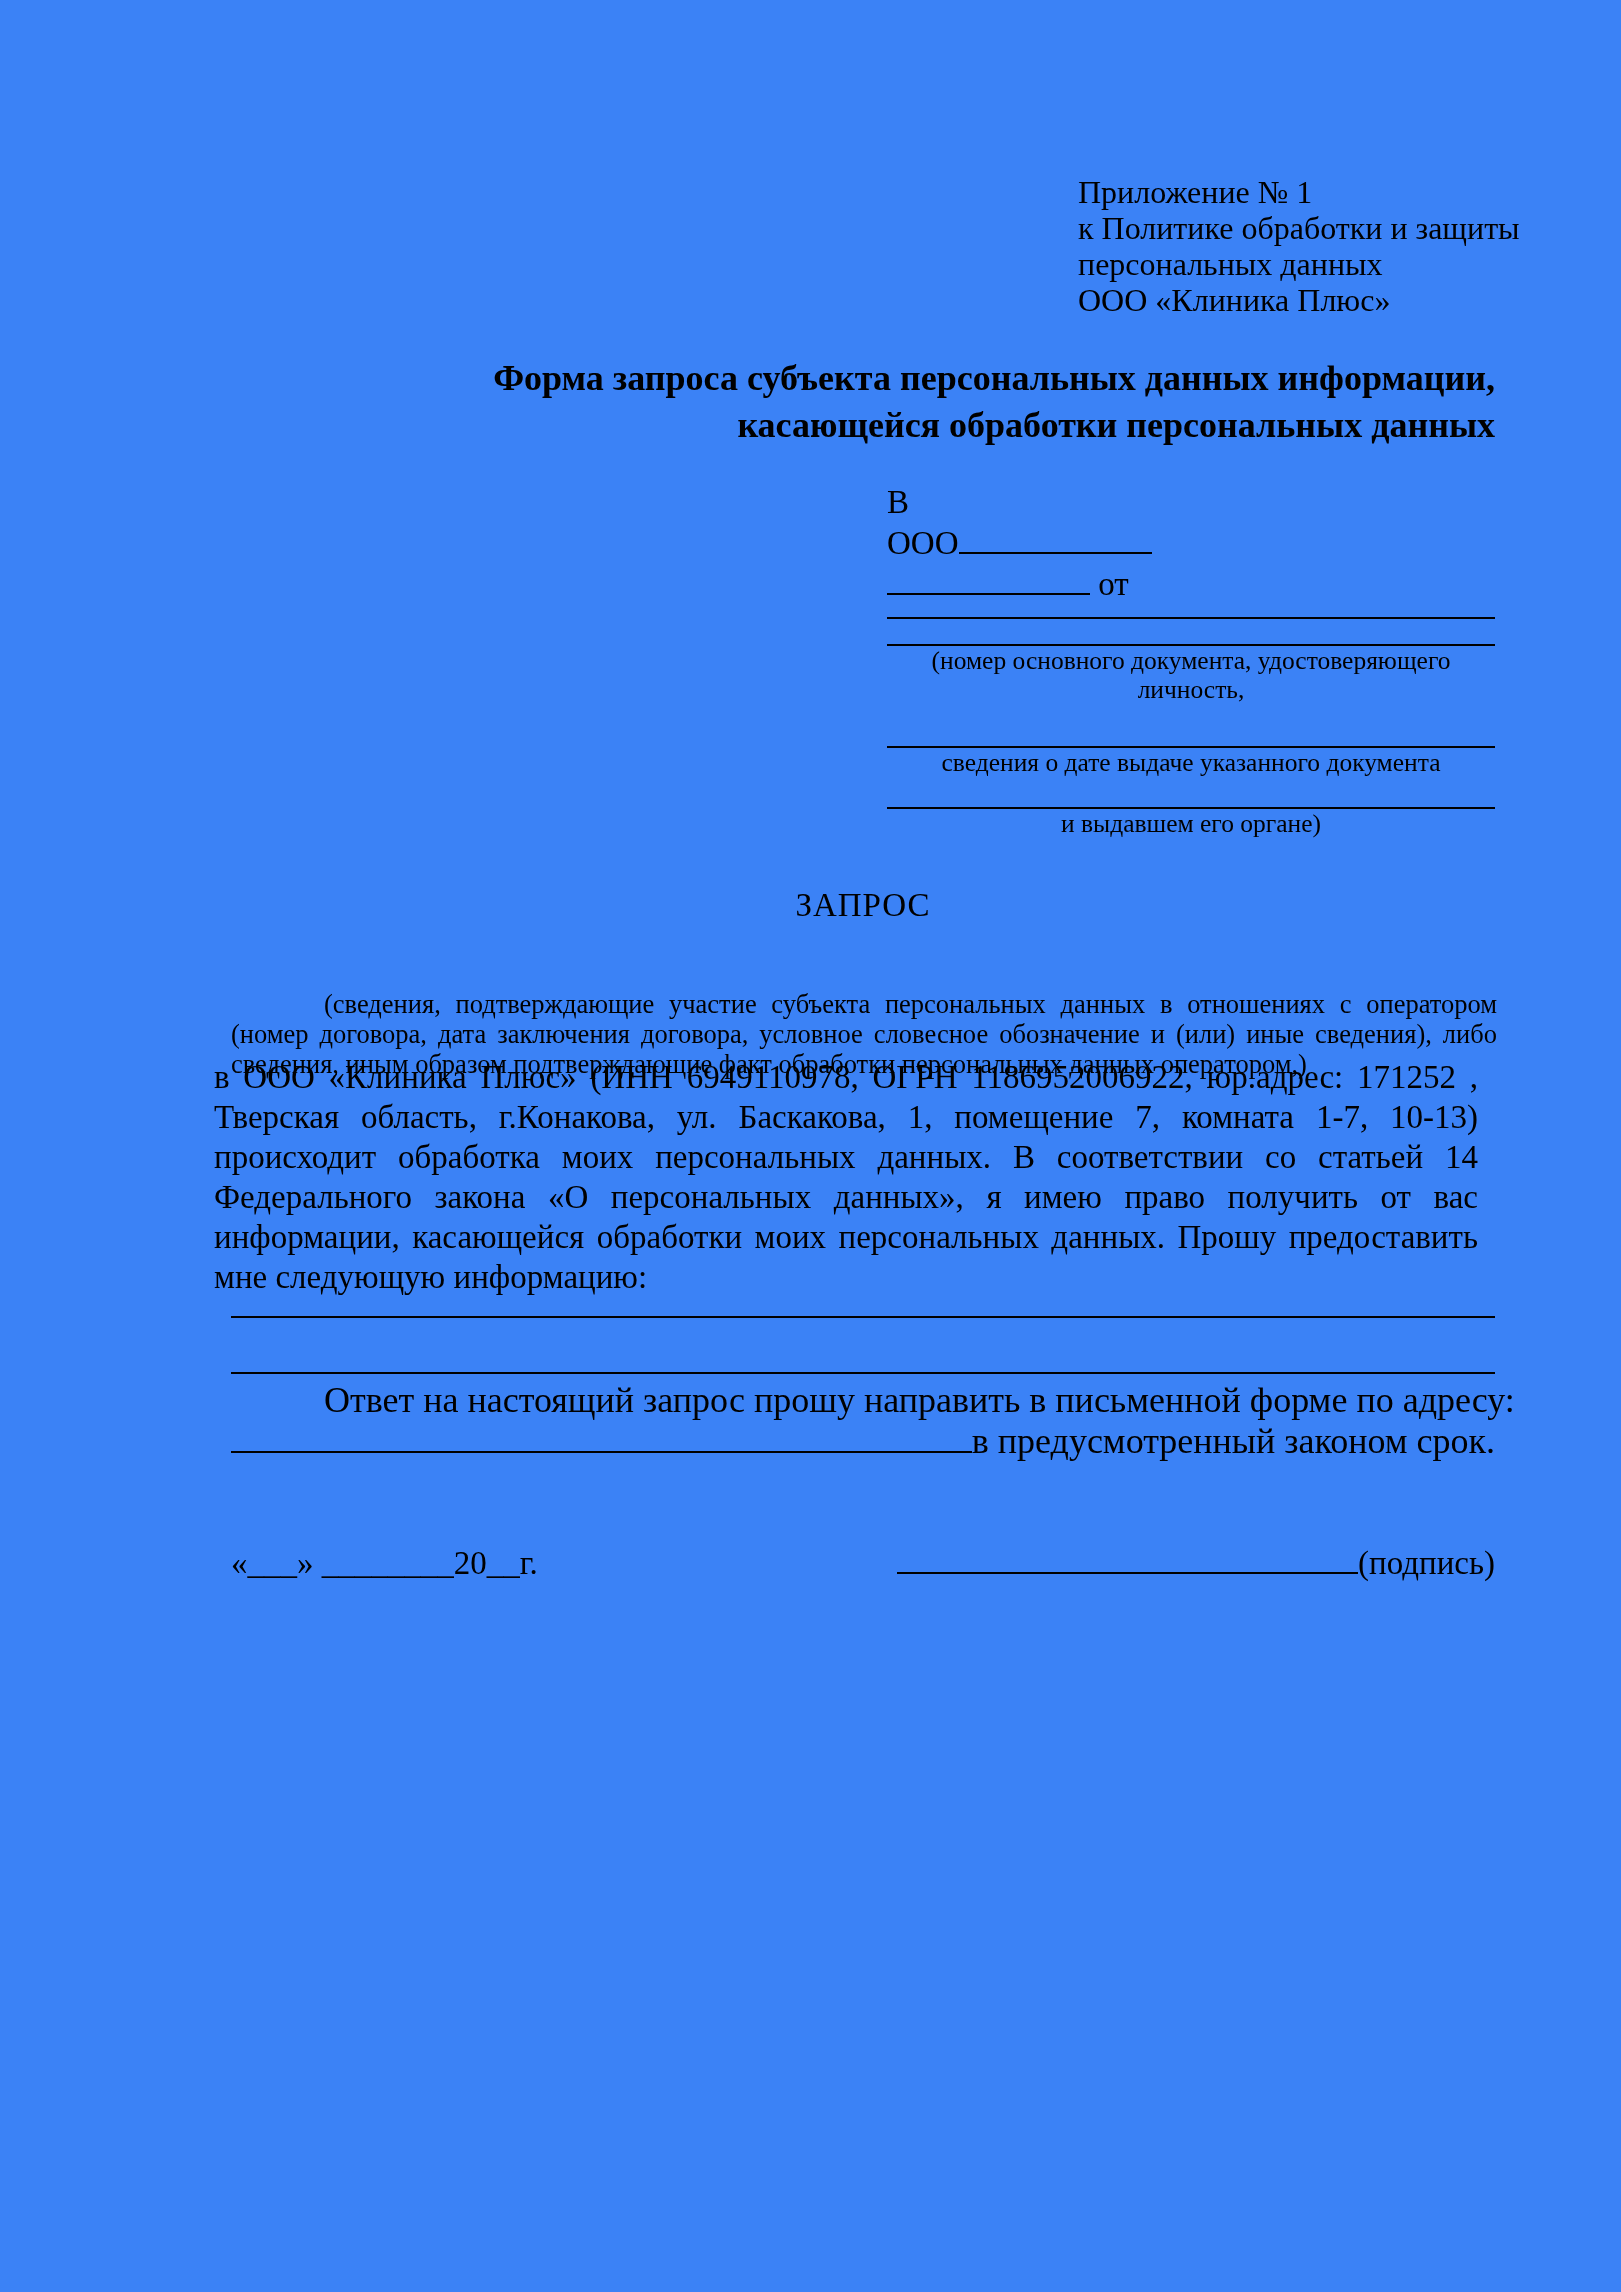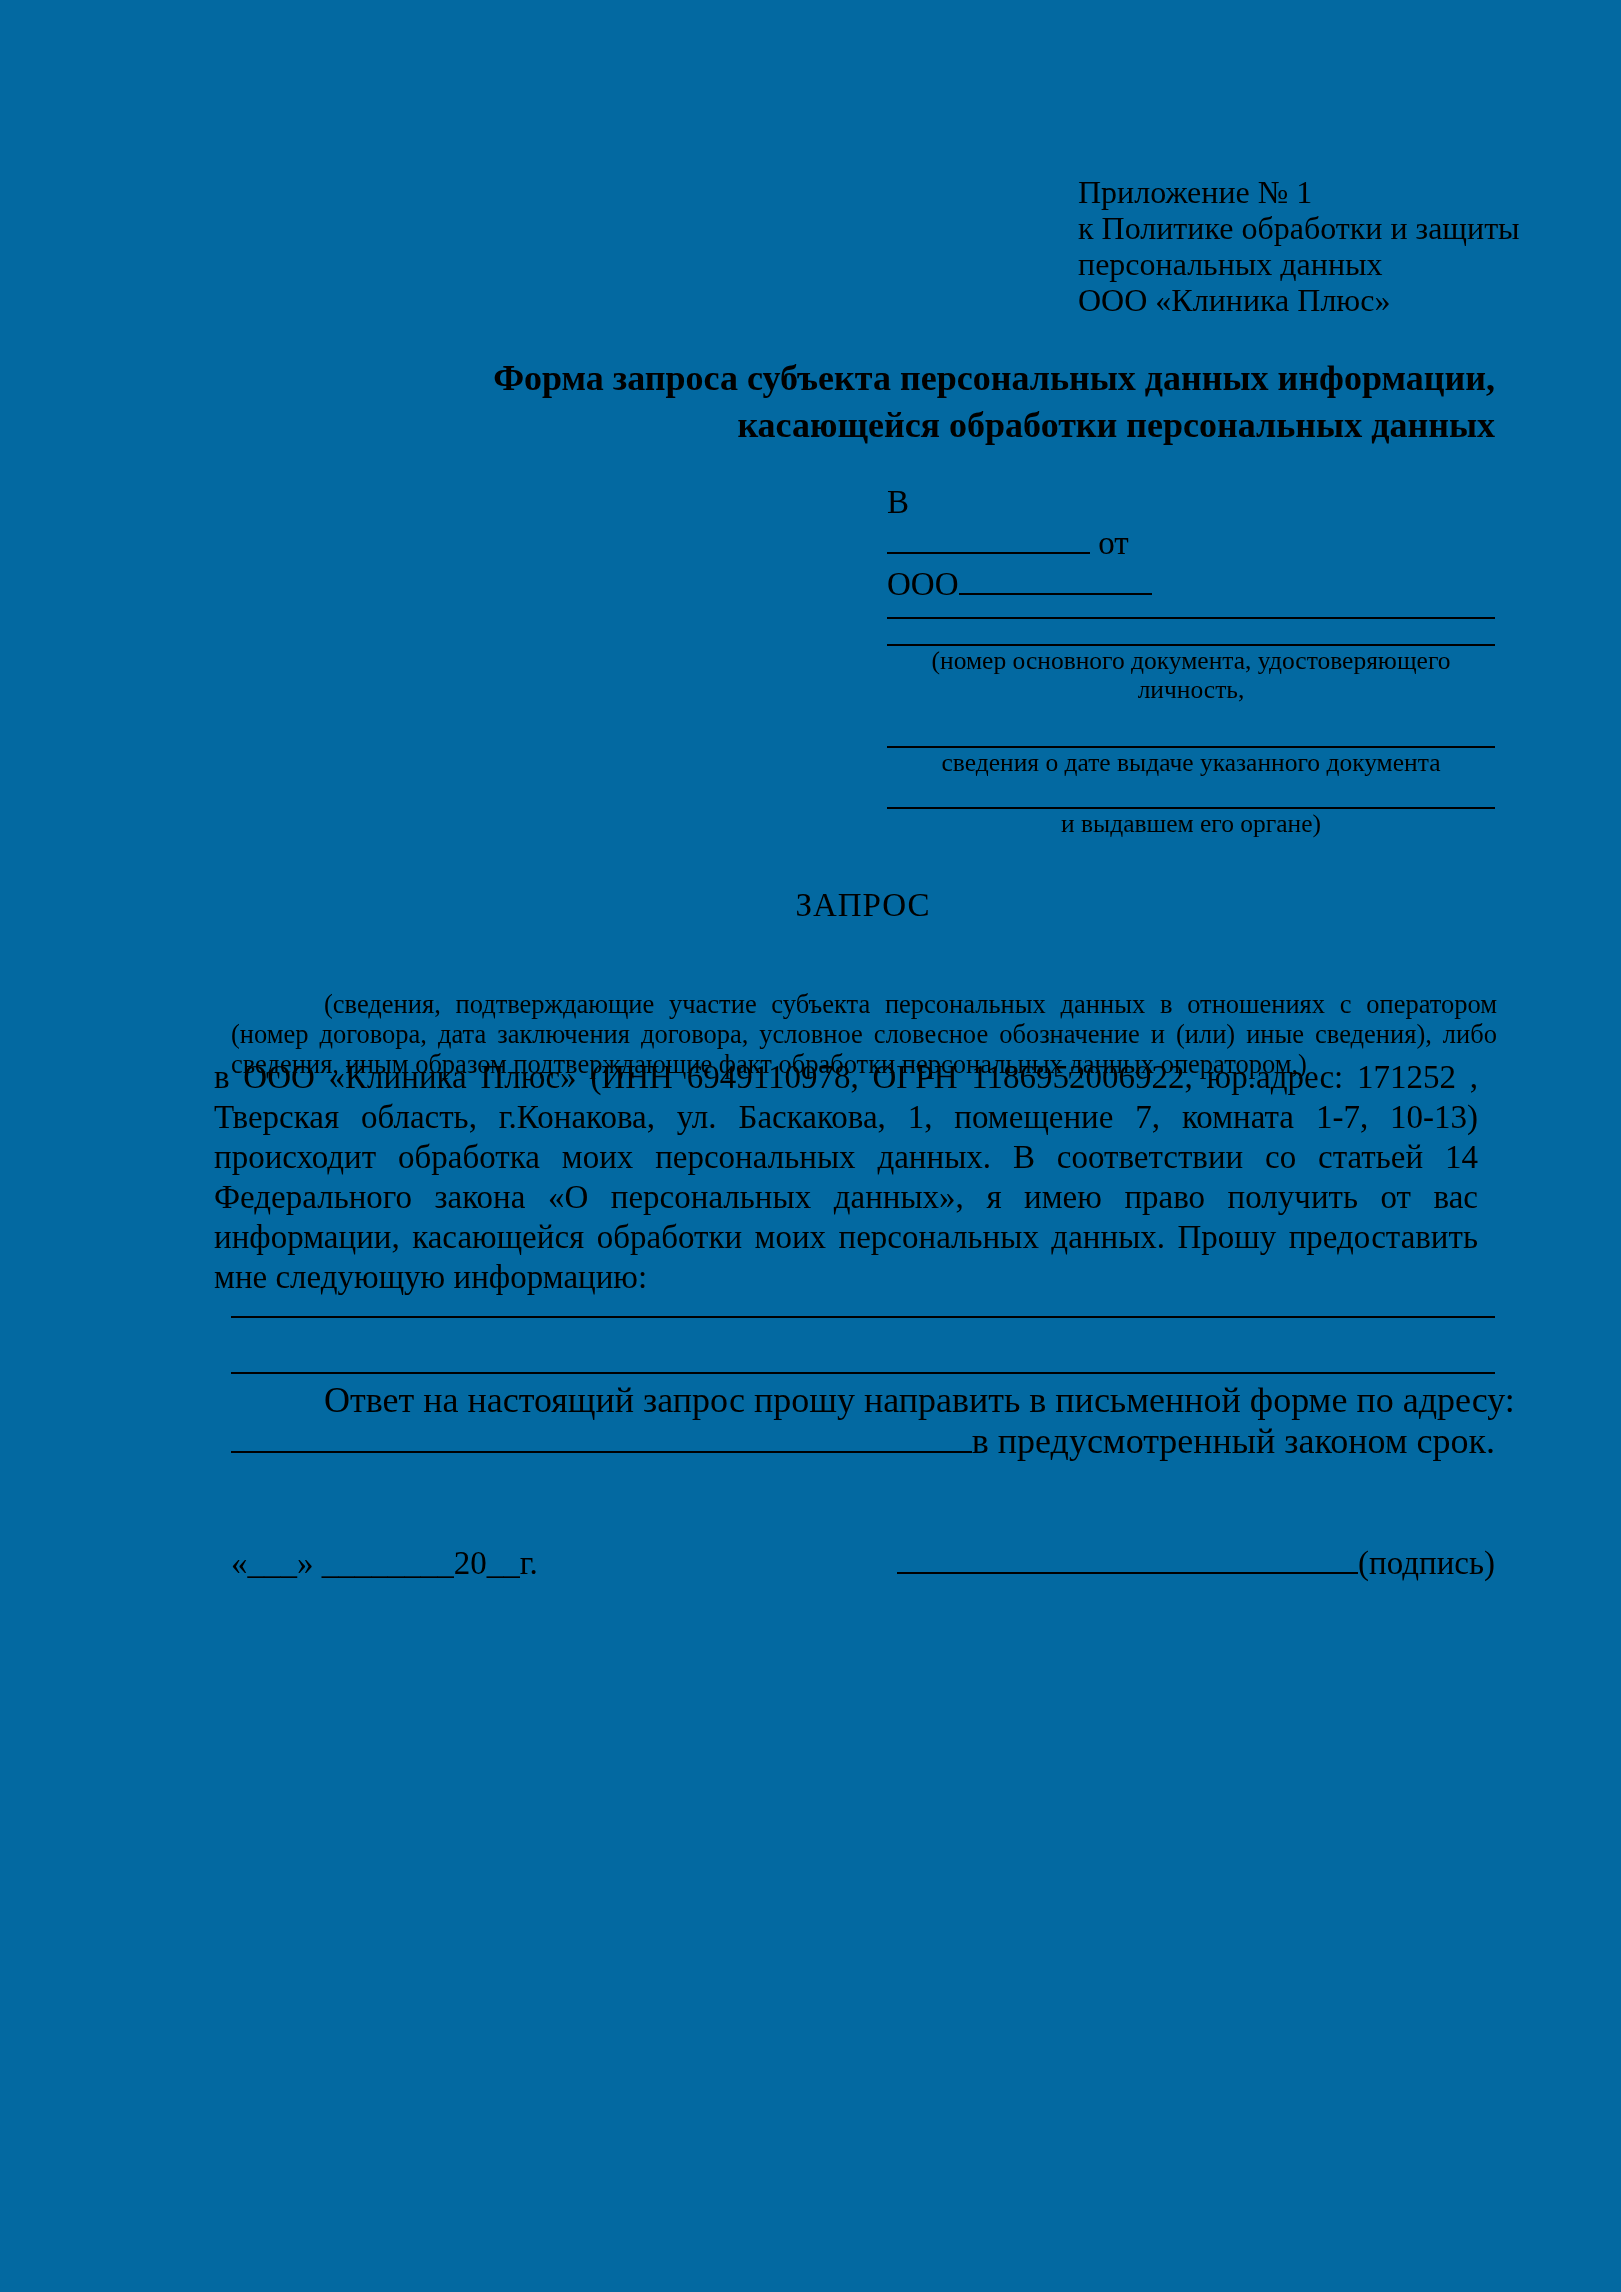--- a/index.html
+++ b/index.html
@@ -4,21 +4,21 @@
 <style>
   html, body {
     margin: 0;
     padding: 0;
     background: #ffffff;
   }
   .page {
     position: relative;
     width: 1621px;
     height: 2293px;
-    background: #0369a1;
+    background: #3b82f6;
     color: #000000;
     font-family: "Liberation Serif", "DejaVu Serif", serif;
     overflow: hidden;
   }
   
   .appendix {
     position: absolute;
     left: 1078px;
     top: 174px;
     width: 461px;
@@ -168,22 +168,22 @@
     <div>ООО «Клиника Плюс»</div>
   </div>
 
   <div class="doc-title">
     <div>Форма запроса субъекта персональных данных информации,</div>
     <div>касающейся обработки персональных данных</div>
   </div>
 
   <div class="addressee">
     <div>В</div>
+    <div><span>ООО</span><span class="blank" style="width:193px;"></span></div>
     <div><span class="blank" style="width:203px;"></span> <span>от</span></div>
-    <div><span>ООО</span><span class="blank" style="width:193px;"></span></div>
     <div class="uline" style="height:11.8px;"></div>
     <div class="uline" style="height:25.5px;"></div>
     <div class="cap">(номер основного документа, удостоверяющего личность,</div>
     <div class="uline" style="height:42px;"></div>
     <div class="cap">сведения о дате выдаче указанного документа</div>
     <div class="uline" style="height:30px;"></div>
     <div class="cap">и выдавшем его органе)</div>
   </div>
 
   <div class="zapros">ЗАПРОС</div>

